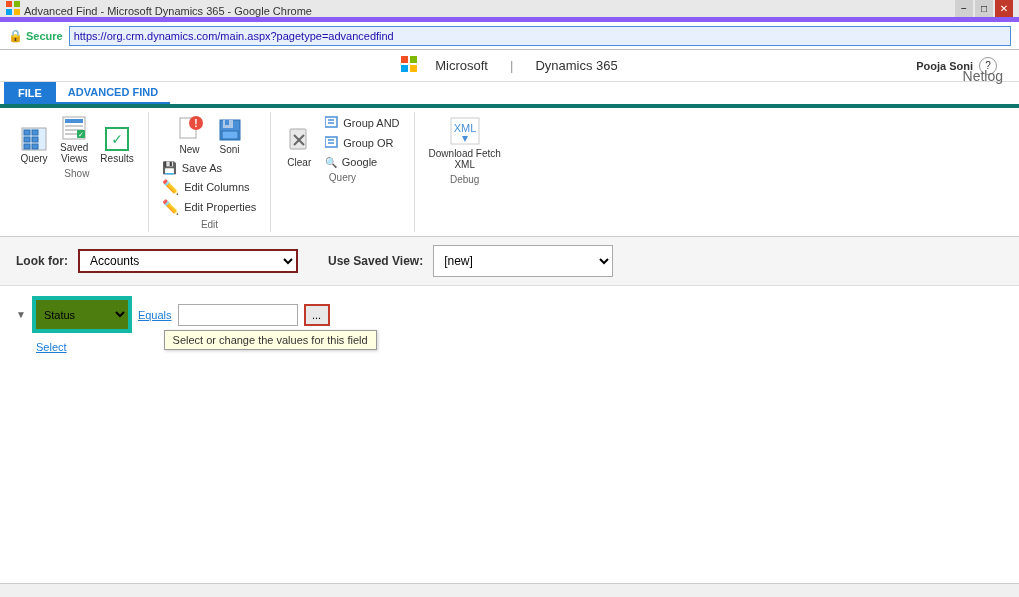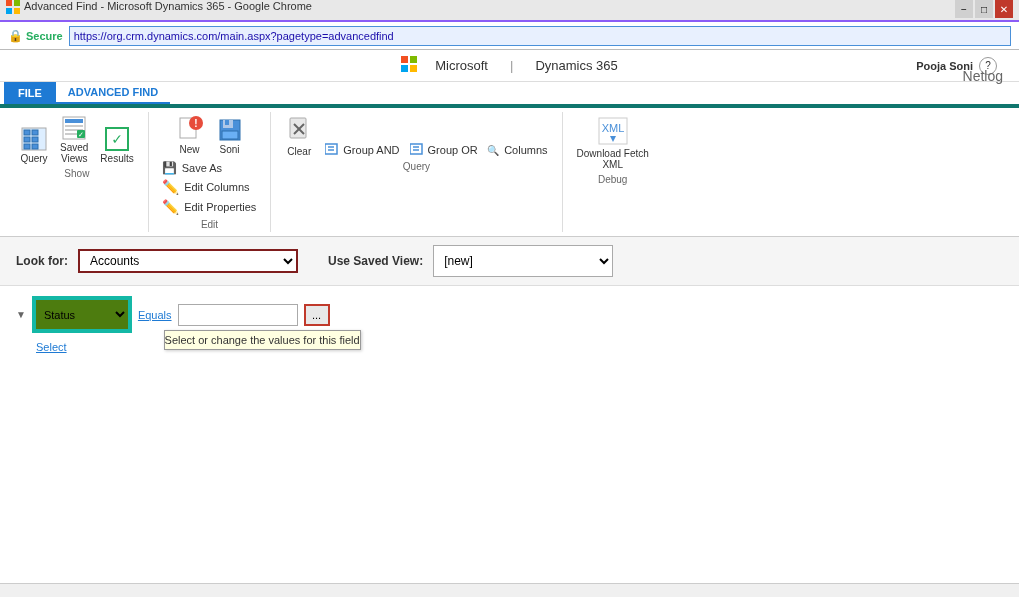--- a/index.html
+++ b/index.html
@@ -3,23 +3,23 @@
   <meta charset="utf-8">
   <style>
     * { box-sizing: border-box; margin: 0; padding: 0; }
     body { font-family: 'Segoe UI', Tahoma, sans-serif; font-size: 12px; background: #f0f0f0; width: 1019px; height: 597px; overflow: hidden; }
 
     
     .title-bar {
       background: #e8e8e8;
       height: 22px;
       display: flex;
-      align-items: flex-start;
+      align-items: flex-end;
       padding: 0 6px;
-      border-bottom: 2px solid #8b5cf6;
+      border-bottom: 5px solid #8b5cf6;
       font-size: 11px;
       color: #333;
     }
     .title-bar-controls {
       margin-left: auto;
       display: flex; gap: 2px;
     }
     .title-bar-btn {
       width: 18px; height: 18px;
       display: flex; align-items: center; justify-content: center;
@@ -164,21 +164,21 @@
       color: #1e7ad4; cursor: pointer; font-size: 11px; text-decoration: underline;
       margin-left: 20px;
     }
 
     
     .tooltip {
       position: relative; display: inline-block;
     }
     .tooltip-box {
       background: #ffffe1; border: 1px solid #999;
-      padding: 3px 0; font-size: 11px; color: #333;
+      padding: 3px 8px; font-size: 11px; color: #333;
       position: absolute; top: 26px; left: -140px; white-space: nowrap;
       z-index: 100; box-shadow: 1px 1px 3px rgba(0,0,0,0.2);
     }
 
     
     .main-content {
       background: #fff;
       flex: 1;
       padding: 8px 16px;
       min-height: 200px;
@@ -188,21 +188,21 @@
     .status-bar {
       background: #f0f0f0;
       height: 20px;
       border-top: 1px solid #ccc;
       display: flex; align-items: center;
       padding: 0 8px; font-size: 10px; color: #666;
     }
 
     .icon-pencil { font-size: 14px; }
 
-    .ribbon-sub-group { display: flex; flex-direction: row; gap: 2px; }
+    .ribbon-sub-group { display: flex; flex-direction: column; gap: 2px; }
 
     .lock-icon { color: #27ae60; font-size: 12px; }
   </style>
 </head>
 <body>
 
 <div class="title-bar">
   <span style="margin-right:4px;">
     <svg width="14" height="14" viewBox="0 0 14 14">
       <rect x="0" y="0" width="6" height="6" fill="#f25022"></rect>
@@ -375,21 +375,21 @@
               <svg width="14" height="12" viewBox="0 0 14 12">
                 <rect x="0" y="1" width="12" height="10" fill="none" stroke="#4a90d9" stroke-width="1.5"></rect>
                 <line x1="3" y1="4" x2="9" y2="4" stroke="#4a90d9" stroke-width="1.5"></line>
                 <line x1="3" y1="7" x2="9" y2="7" stroke="#4a90d9" stroke-width="1.5"></line>
               </svg>
             </span>
             <span>Group OR</span>
           </button>
           <button class="ribbon-btn-small">
             <span style="font-size:10px;">🔍</span>
-            <span>Columns</span>
+            <span>Google</span>
           </button>
         </div>
       </div>
       <span class="ribbon-group-label">Query</span>
     </div>
 
     <div class="ribbon-group">
       <div class="ribbon-buttons">
         <button class="ribbon-btn" style="min-width:56px;">
           <span>

